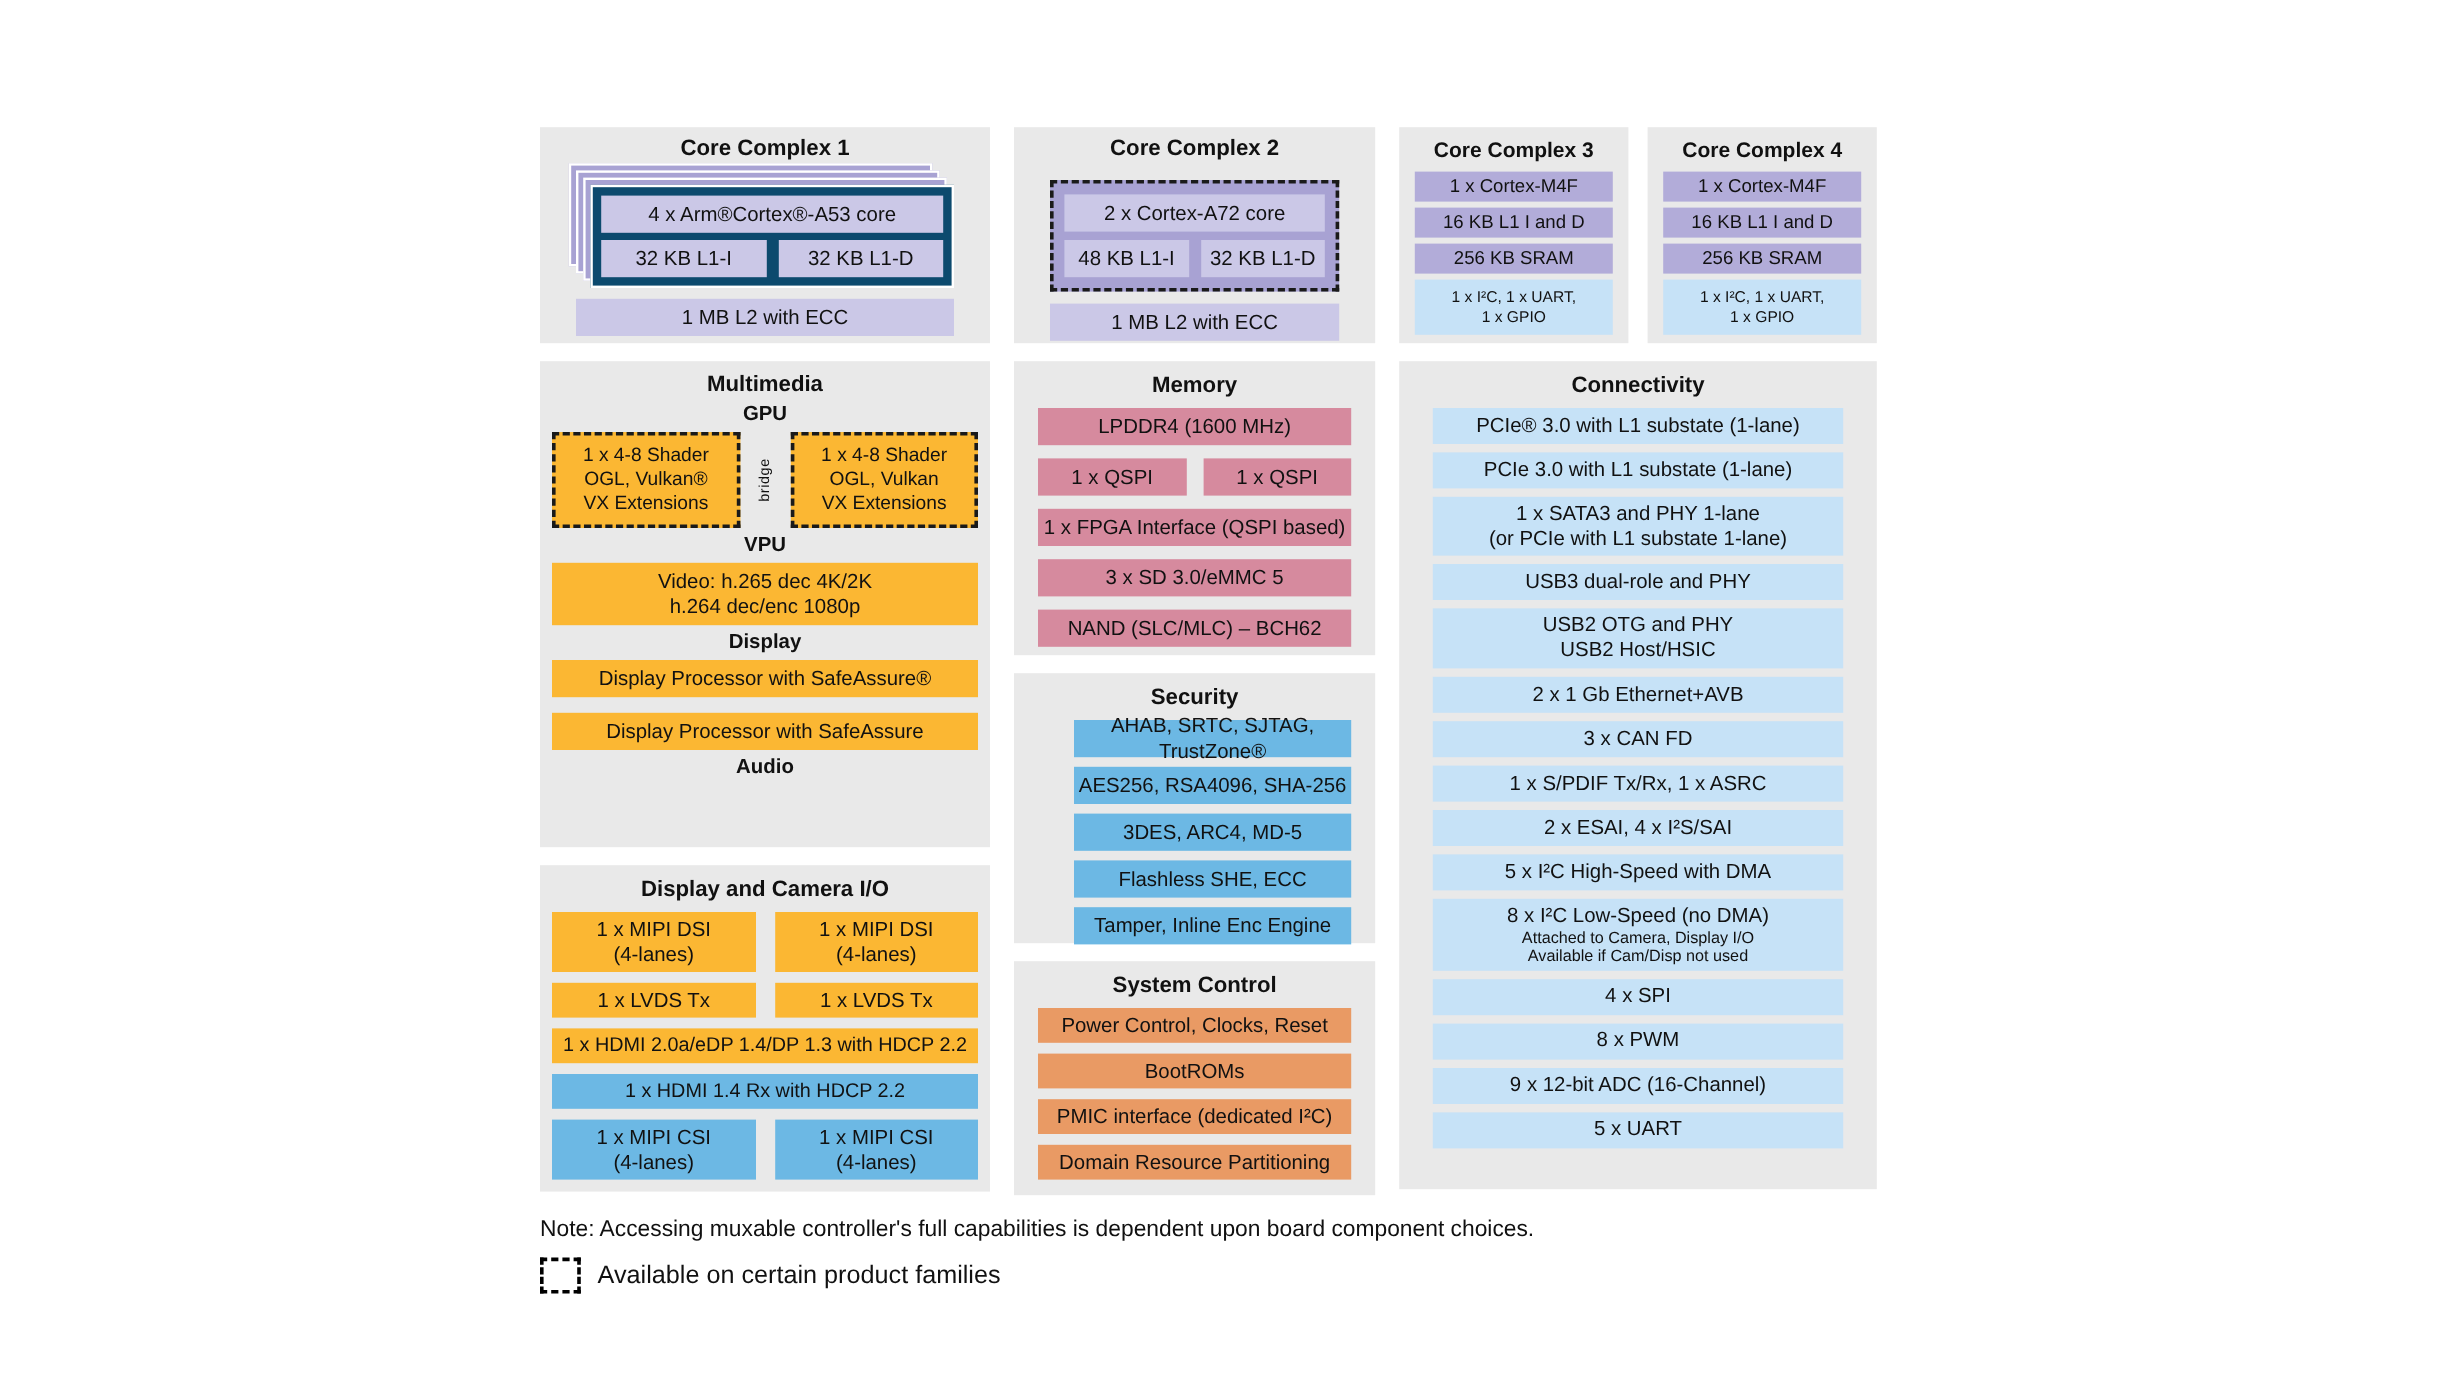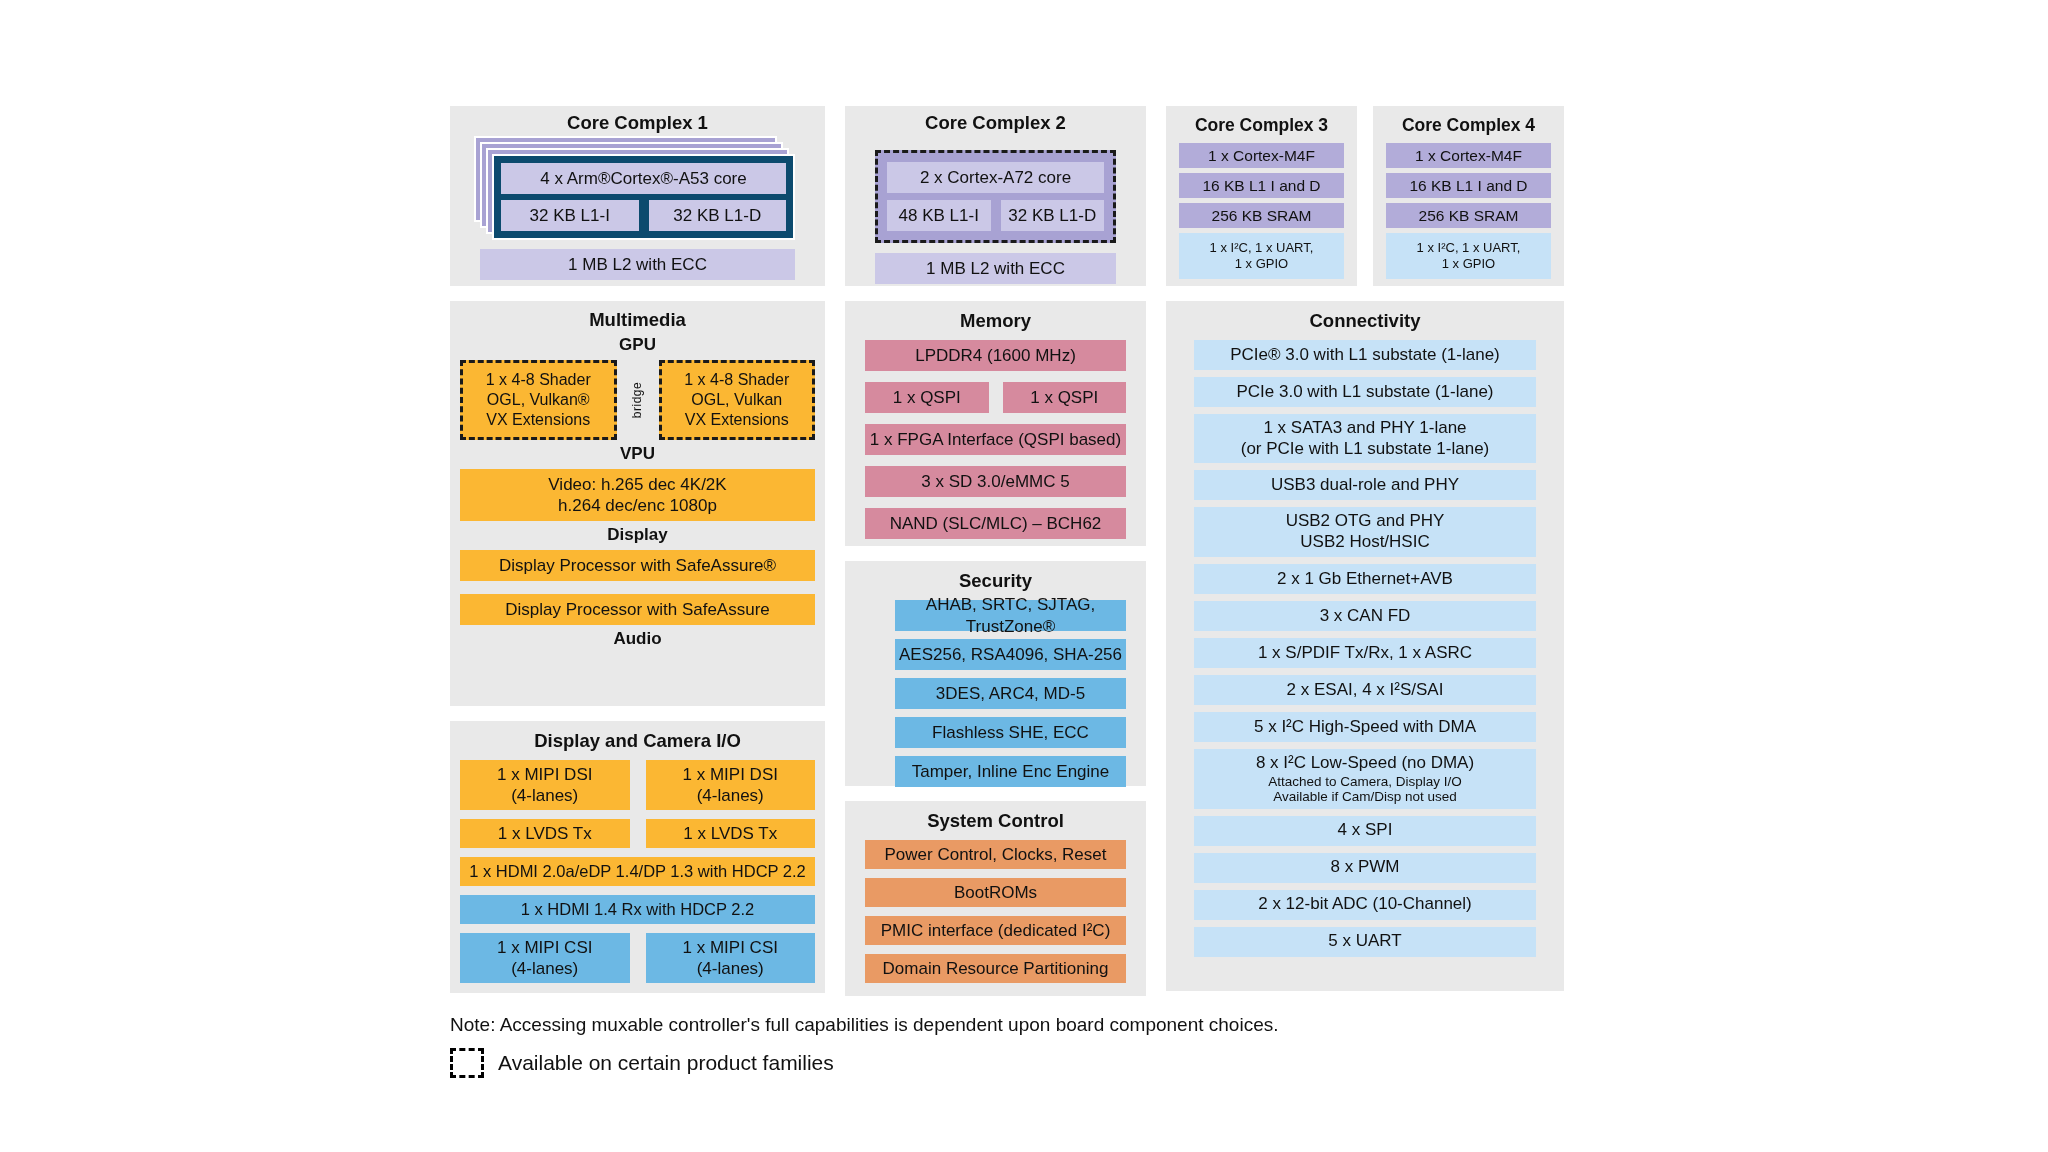--- a/index.html
+++ b/index.html
@@ -254,21 +254,21 @@
         <div class="cbar"><span>1 x S/PDIF Tx/Rx, 1 x ASRC</span></div>
         <div class="cbar"><span>2 x ESAI, 4 x I²S/SAI</span></div>
         <div class="cbar"><span>5 x I²C High-Speed with DMA</span></div>
         <div class="cbar">
           <span>8 x I²C Low-Speed (no DMA)</span>
           <span class="sub">Attached to Camera, Display I/O
 Available if Cam/Disp not used</span>
         </div>
         <div class="cbar"><span>4 x SPI</span></div>
         <div class="cbar"><span>8 x PWM</span></div>
-        <div class="cbar"><span>2 x 12-bit ADC (10-Channel)</span></div>
+        <div class="cbar"><span>9 x 12-bit ADC (16-Channel)</span></div>
         <div class="cbar"><span>5 x UART</span></div>
       </section>
     </div>
   </div>
 
   <div class="note">Note: Accessing muxable controller's full capabilities is dependent upon board component choices.</div>
   <div class="legend">
     <span class="legend-icon"></span>
     <span class="legend-text">Available on certain product families</span>
   </div>

